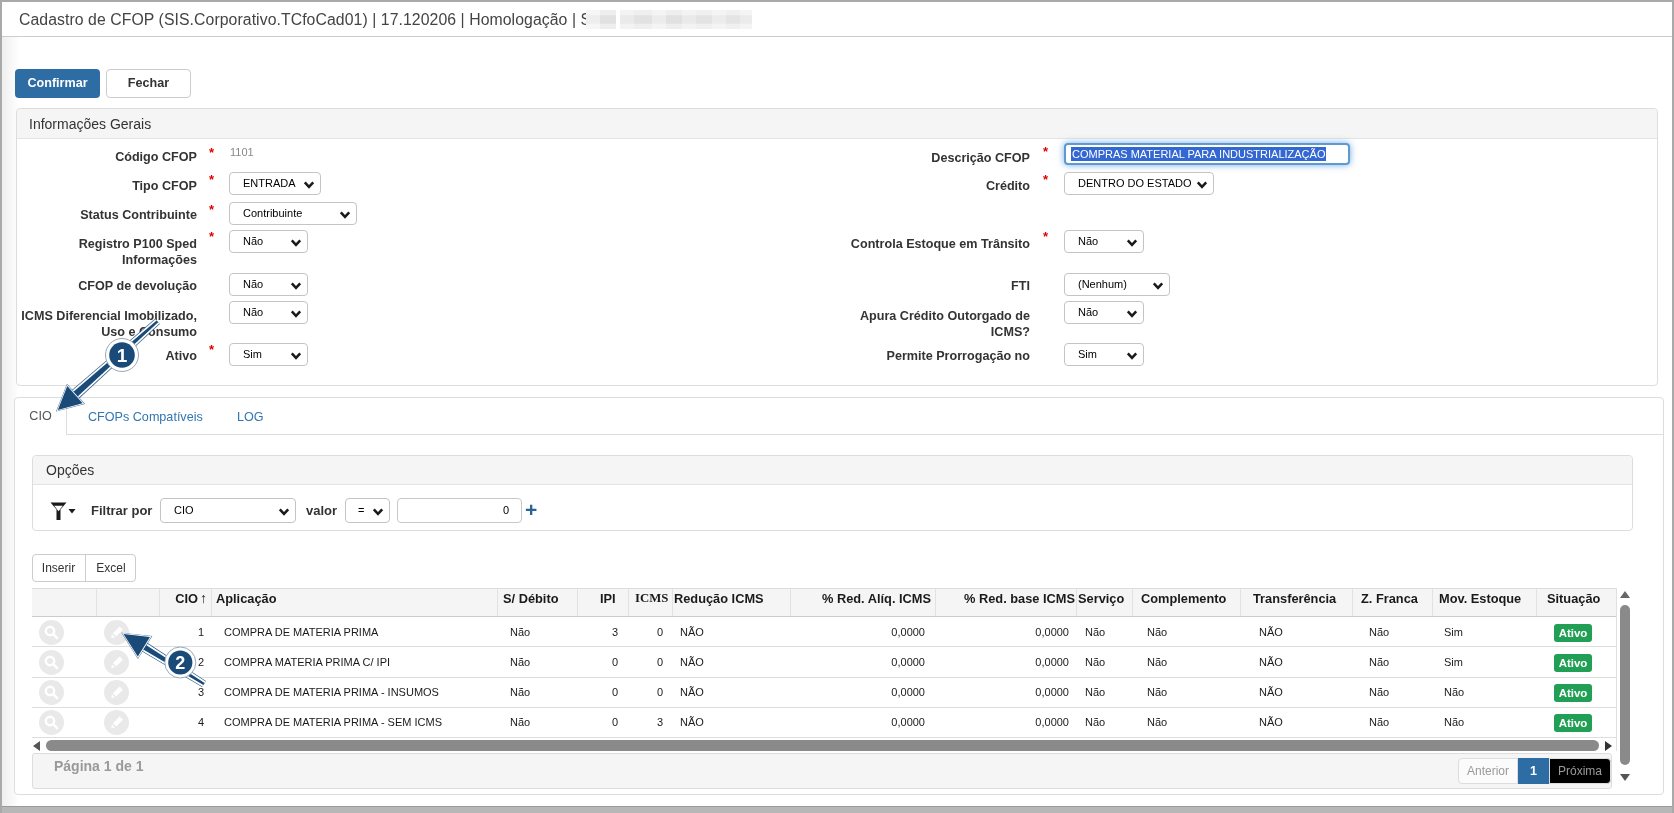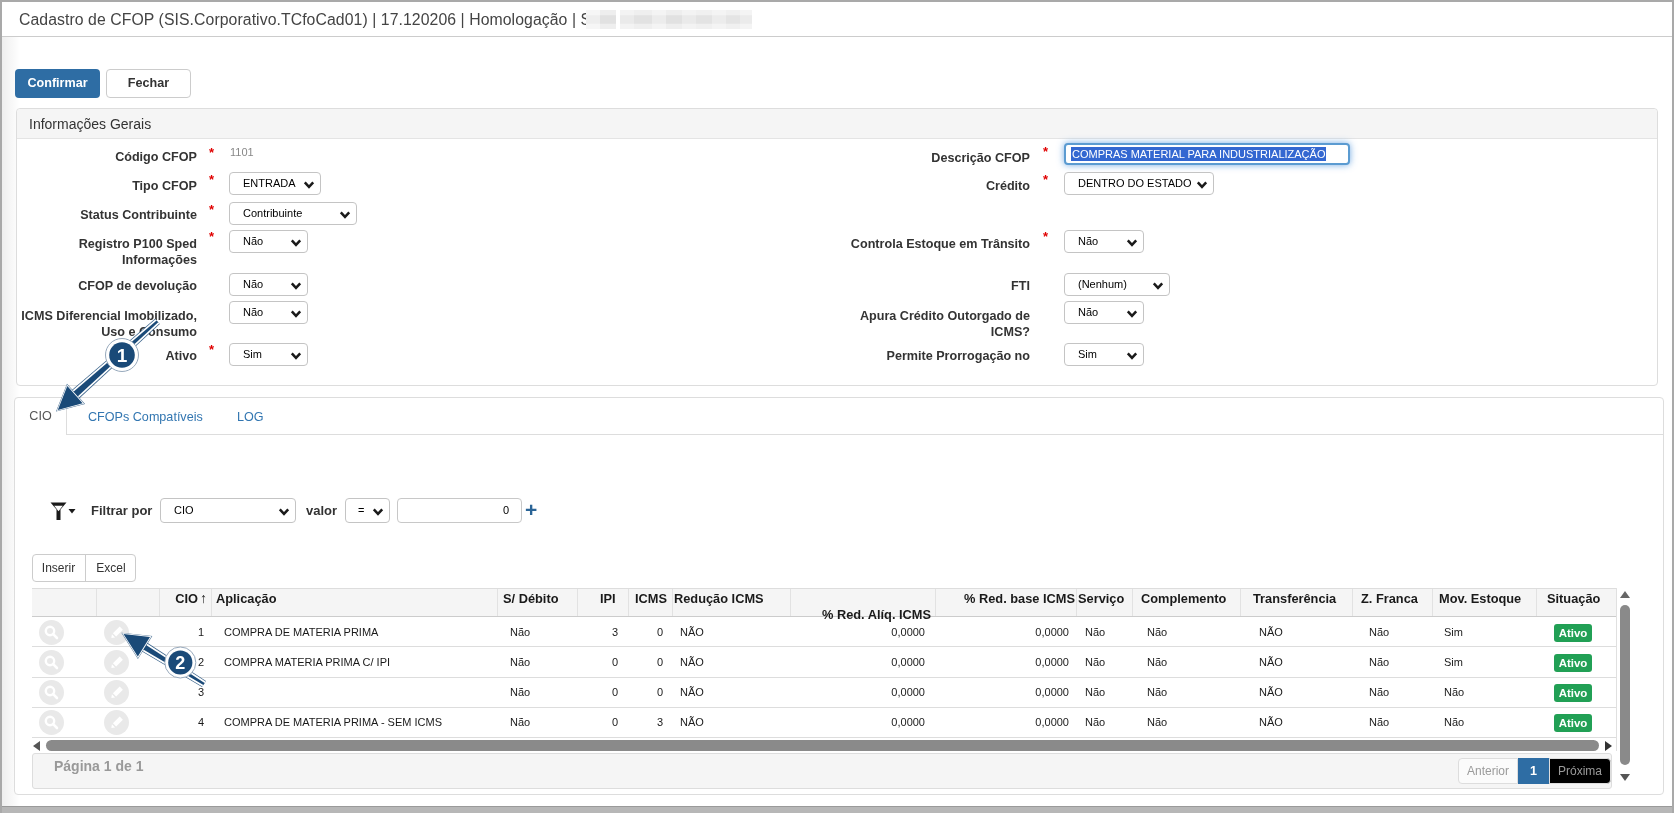--- a/index.html
+++ b/index.html
@@ -116,20 +116,23 @@
         <polyline points="1.8,3.3 6,7.8 10.2,3.3" fill="none" stroke="#1a1a1a" stroke-width="2.5"></polyline>
       </svg></div>
 
   <div class="panel" id="tabwrap" style="left:14px; top:397px; width:1650px; height:398px;"></div>
   <div class="abs" style="left:66px; top:398px; width:1px; height:37px; background:#ddd;"></div>
   <div class="abs" style="left:67px; top:434px; width:1596px; height:1px; background:#ddd;"></div>
   <div class="lbl" style="left:14px; top:409px; width:53px; text-align:center; font-weight:normal; font-size:12.6px; color:#555;">CIO</div>
   <div class="abs" style="left:88px; top:410px; font-size:12.6px; color:#3276b1;">CFOPs Compatíveis</div>
   <div class="abs" style="left:237px; top:410px; font-size:12.6px; color:#3276b1;">LOG</div>
 
+  <div class="panel" style="left:32px; top:455px; width:1601px; height:76px;">
+    <div class="panel-h" style="height:29px; line-height:29px; padding-left:13px; font-size:14px;">Opções</div>
+  </div>
 
   <svg class="abs" style="left:50px; top:502px;" width="26" height="19" viewBox="0 0 26 19">
     <path d="M0.5,0.5 H16.5 L10.5,7.5 V18 H6.5 V7.5 Z" fill="#1a1a1a"></path>
     <path d="M4.2,3.8 L12.8,3.8 L8.5,9.2 Z" fill="#fff"></path>
     <path d="M18.5,7 h7 l-3.5,4.5 z" fill="#1a1a1a"></path>
   </svg>
   <div class="lbl" style="left:91px; top:503px; font-size:13px;">Filtrar por</div>
   <div class="sel" style="left:160px; top:498px; width:136px; height:25px; line-height:23px;">CIO<svg width="12" height="12" viewBox="0 0 12 12" style="top:7px;">
         <polyline points="1.8,3.3 6,7.8 10.2,3.3" fill="none" stroke="#1a1a1a" stroke-width="2.5"></polyline>
       </svg></div>
@@ -144,23 +147,23 @@
   <div class="abs" style="left:85px; top:554px; width:1px; height:28px; background:#ccc;"></div>
   <div class="abs" style="left:32px; top:554px; width:53px; height:36px; line-height:28px; text-align:center; font-size:12px; color:#333;">Inserir</div>
   <div class="abs" style="left:86px; top:554px; width:50px; height:28px; line-height:28px; text-align:center; font-size:12px; color:#333;">Excel</div>
 
   <div class="abs" style="left:32px; top:588px; width:1584px; height:29px; background:#f5f5f5; border-top:1px solid #ddd; border-bottom:1px solid #ccc;"></div>
   <div class="hcell" style="right:1476px; top:588px; line-height:21px;">CIO</div>
   <div class="hcell" style="left:200px; top:588px; line-height:21px; font-size:14px;">↑</div>
   <div class="hcell" style="left:216px; top:588px; line-height:21px;">Aplicação</div>
   <div class="hcell" style="left:503px; top:588px; line-height:21px;">S/ Débito</div>
   <div class="hcell" style="left:600px; top:588px; line-height:21px;">IPI</div>
-  <div class="hcell" style="left:635px; top:588px; line-height:21px;">ICMS</div>
+  <div class="hcell" style="left:635px; top:588px; line-height:21px;font-family:Liberation Serif, serif;">ICMS</div>
   <div class="hcell" style="left:674px; top:588px; line-height:21px;">Redução ICMS</div>
-  <div class="hcell" style="right:743px; top:588px; line-height:21px;margin-top:16px;">% Red. Alíq. ICMS</div>
+  <div class="hcell" style="right:743px; top:588px; line-height:21px;">% Red. Alíq. ICMS</div>
   <div class="hcell" style="right:599px; top:588px; line-height:21px;">% Red. base ICMS</div>
   <div class="hcell" style="left:1078px; top:588px; line-height:21px;">Serviço</div>
   <div class="hcell" style="left:1141px; top:588px; line-height:21px;">Complemento</div>
   <div class="hcell" style="left:1253px; top:588px; line-height:21px;">Transferência</div>
   <div class="hcell" style="left:1361px; top:588px; line-height:21px;">Z. Franca</div>
   <div class="hcell" style="left:1439px; top:588px; line-height:21px;">Mov. Estoque</div>
   <div class="hcell" style="left:1547px; top:588px; line-height:21px;">Situação</div>
 
   <div class="cell" style="right:1470px; top:617px; line-height:30px;">1</div>
   <div class="cell" style="left:224px; top:617px; line-height:30px;">COMPRA DE MATERIA PRIMA</div>
@@ -186,20 +189,21 @@
   <div class="cell" style="right:749px; top:647px; line-height:30px;">0,0000</div>
   <div class="cell" style="right:605px; top:647px; line-height:30px;">0,0000</div>
   <div class="cell" style="left:1085px; top:647px; line-height:30px;">Não</div>
   <div class="cell" style="left:1147px; top:647px; line-height:30px;">Não</div>
   <div class="cell" style="left:1259px; top:647px; line-height:30px;">NÃO</div>
   <div class="cell" style="left:1369px; top:647px; line-height:30px;">Não</div>
   <div class="cell" style="left:1444px; top:647px; line-height:30px;">Sim</div>
   <div class="badge" style="left:1554px; top:654px;">Ativo</div>
 
   <div class="cell" style="right:1470px; top:677px; line-height:30px;">3</div>
+  <div class="cell" style="left:224px; top:677px; line-height:30px;">COMPRA DE MATERIA PRIMA - INSUMOS</div>
   <div class="cell" style="left:510px; top:677px; line-height:30px;">Não</div>
   <div class="cell" style="right:1056px; top:677px; line-height:30px;">0</div>
   <div class="cell" style="right:1011px; top:677px; line-height:30px;">0</div>
   <div class="cell" style="left:680px; top:677px; line-height:30px;">NÃO</div>
   <div class="cell" style="right:749px; top:677px; line-height:30px;">0,0000</div>
   <div class="cell" style="right:605px; top:677px; line-height:30px;">0,0000</div>
   <div class="cell" style="left:1085px; top:677px; line-height:30px;">Não</div>
   <div class="cell" style="left:1147px; top:677px; line-height:30px;">Não</div>
   <div class="cell" style="left:1259px; top:677px; line-height:30px;">NÃO</div>
   <div class="cell" style="left:1369px; top:677px; line-height:30px;">Não</div>

